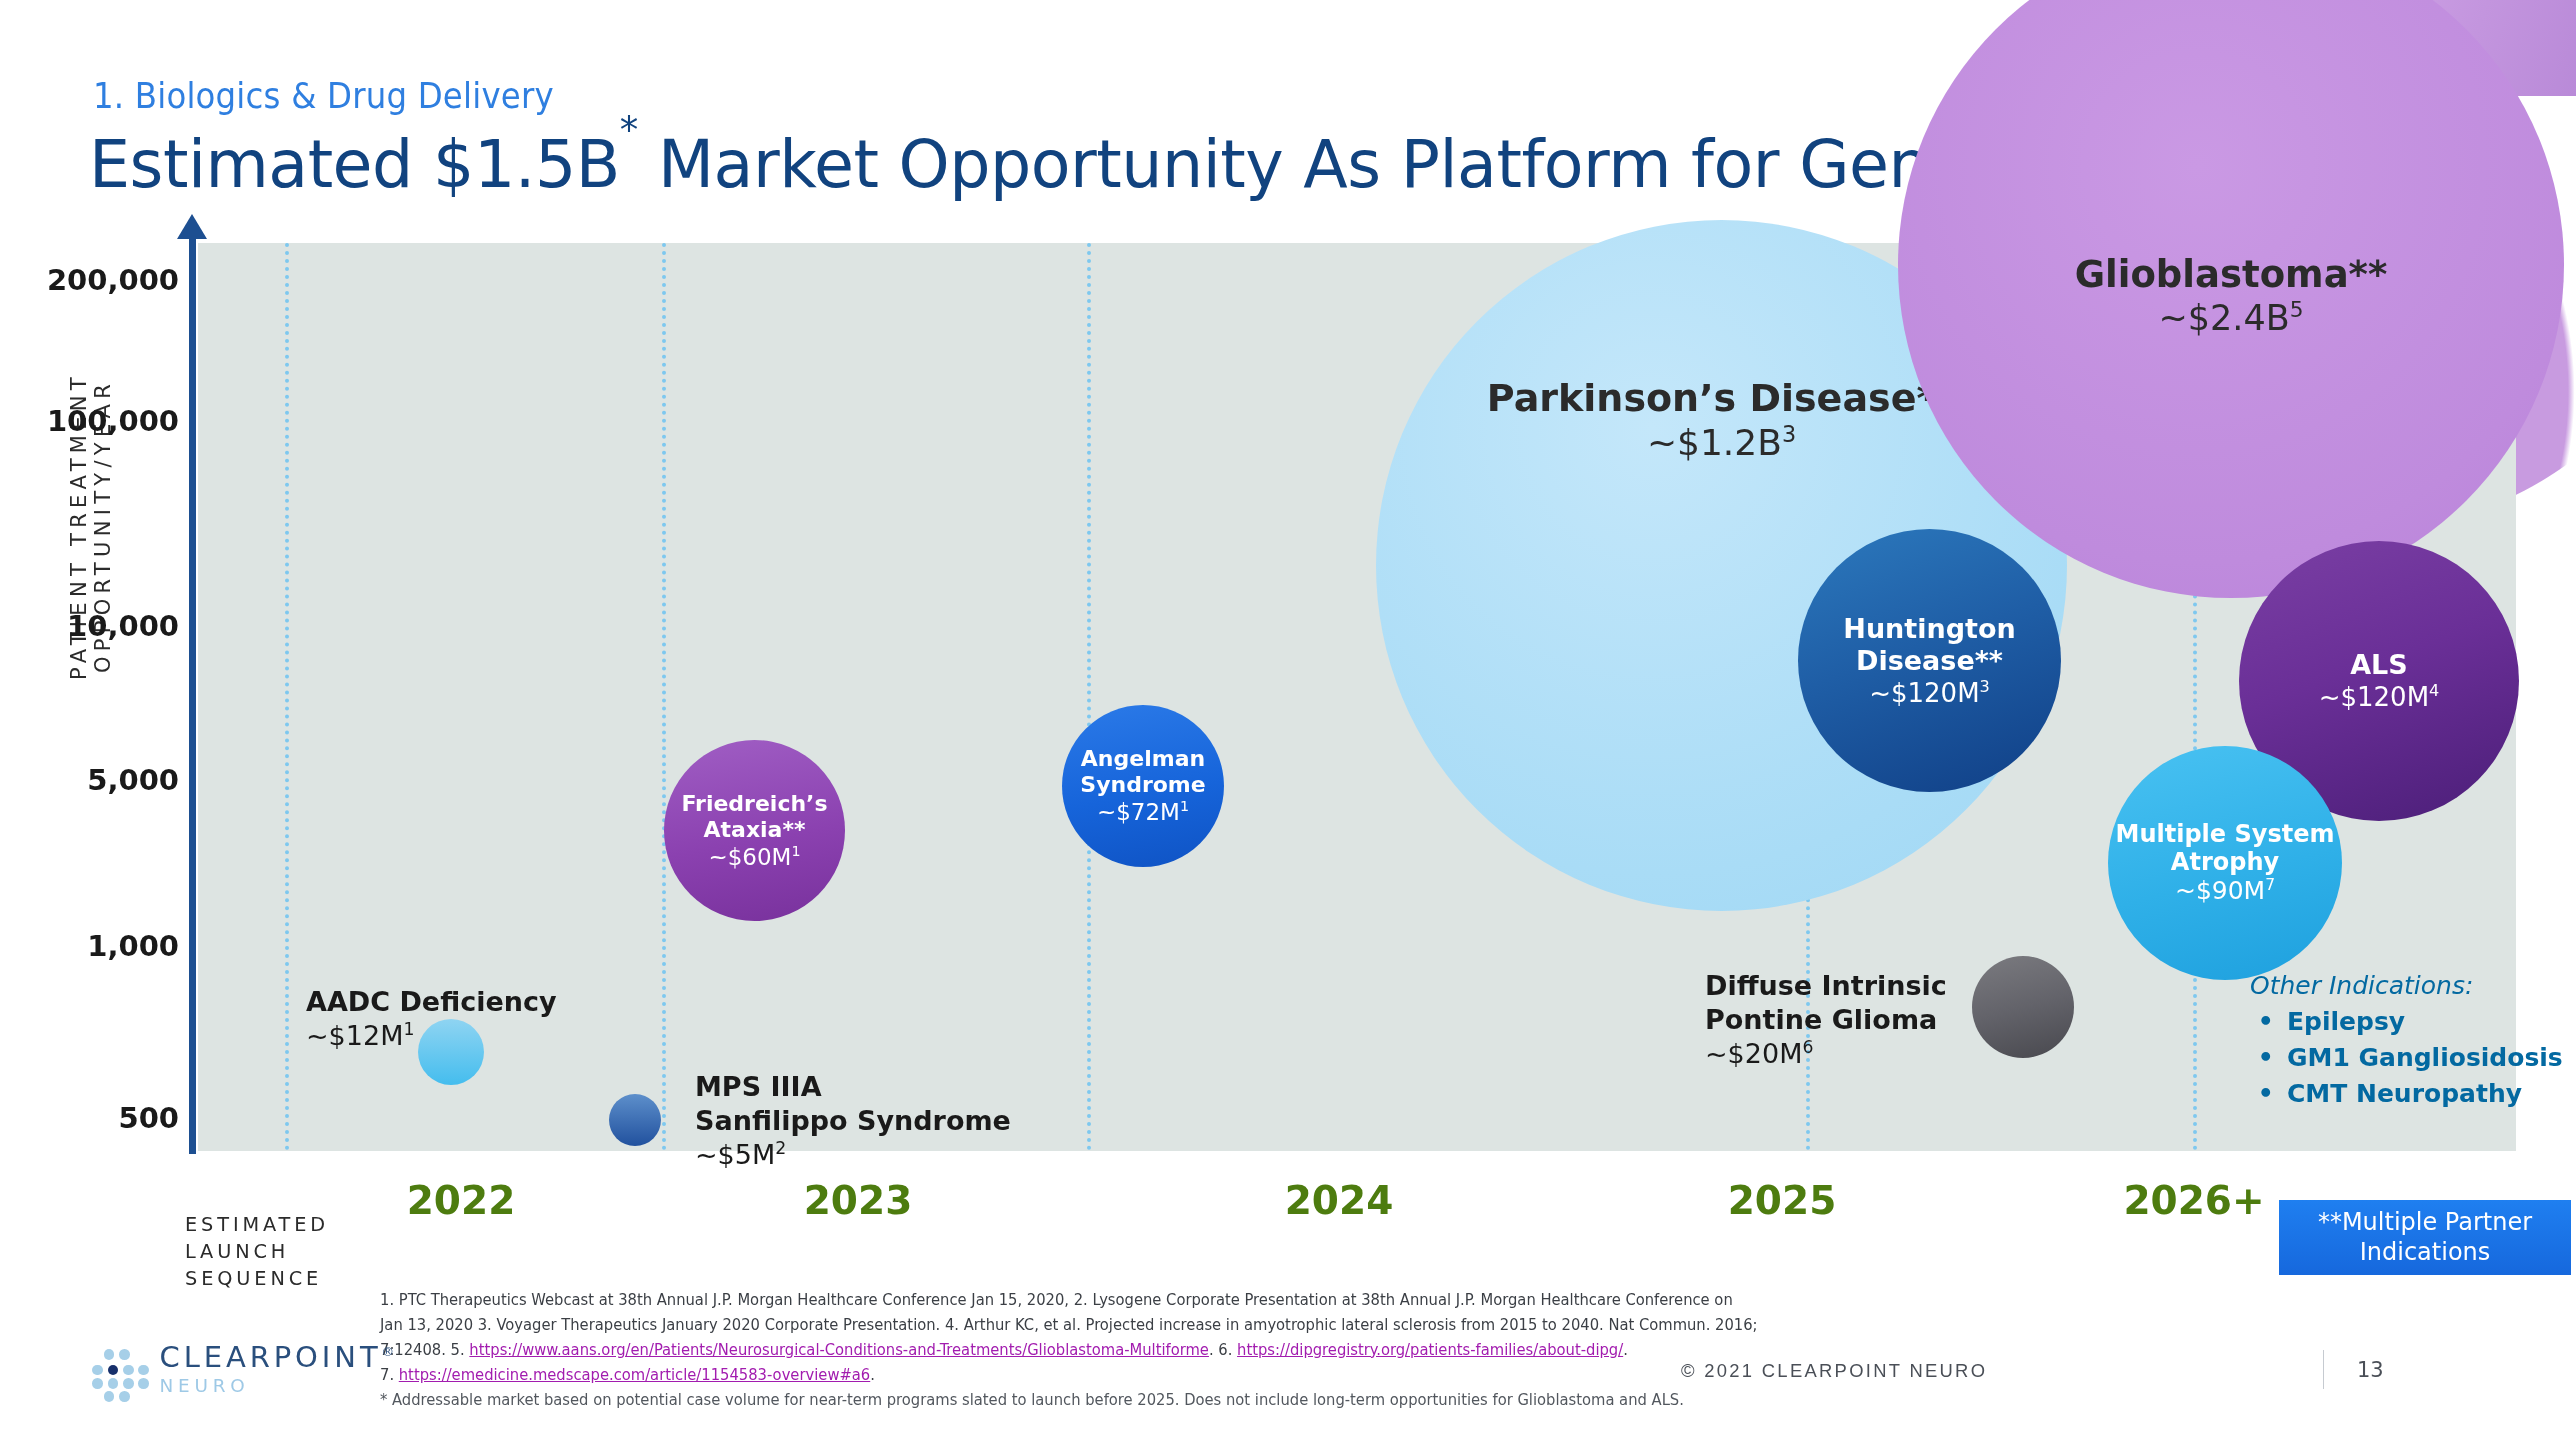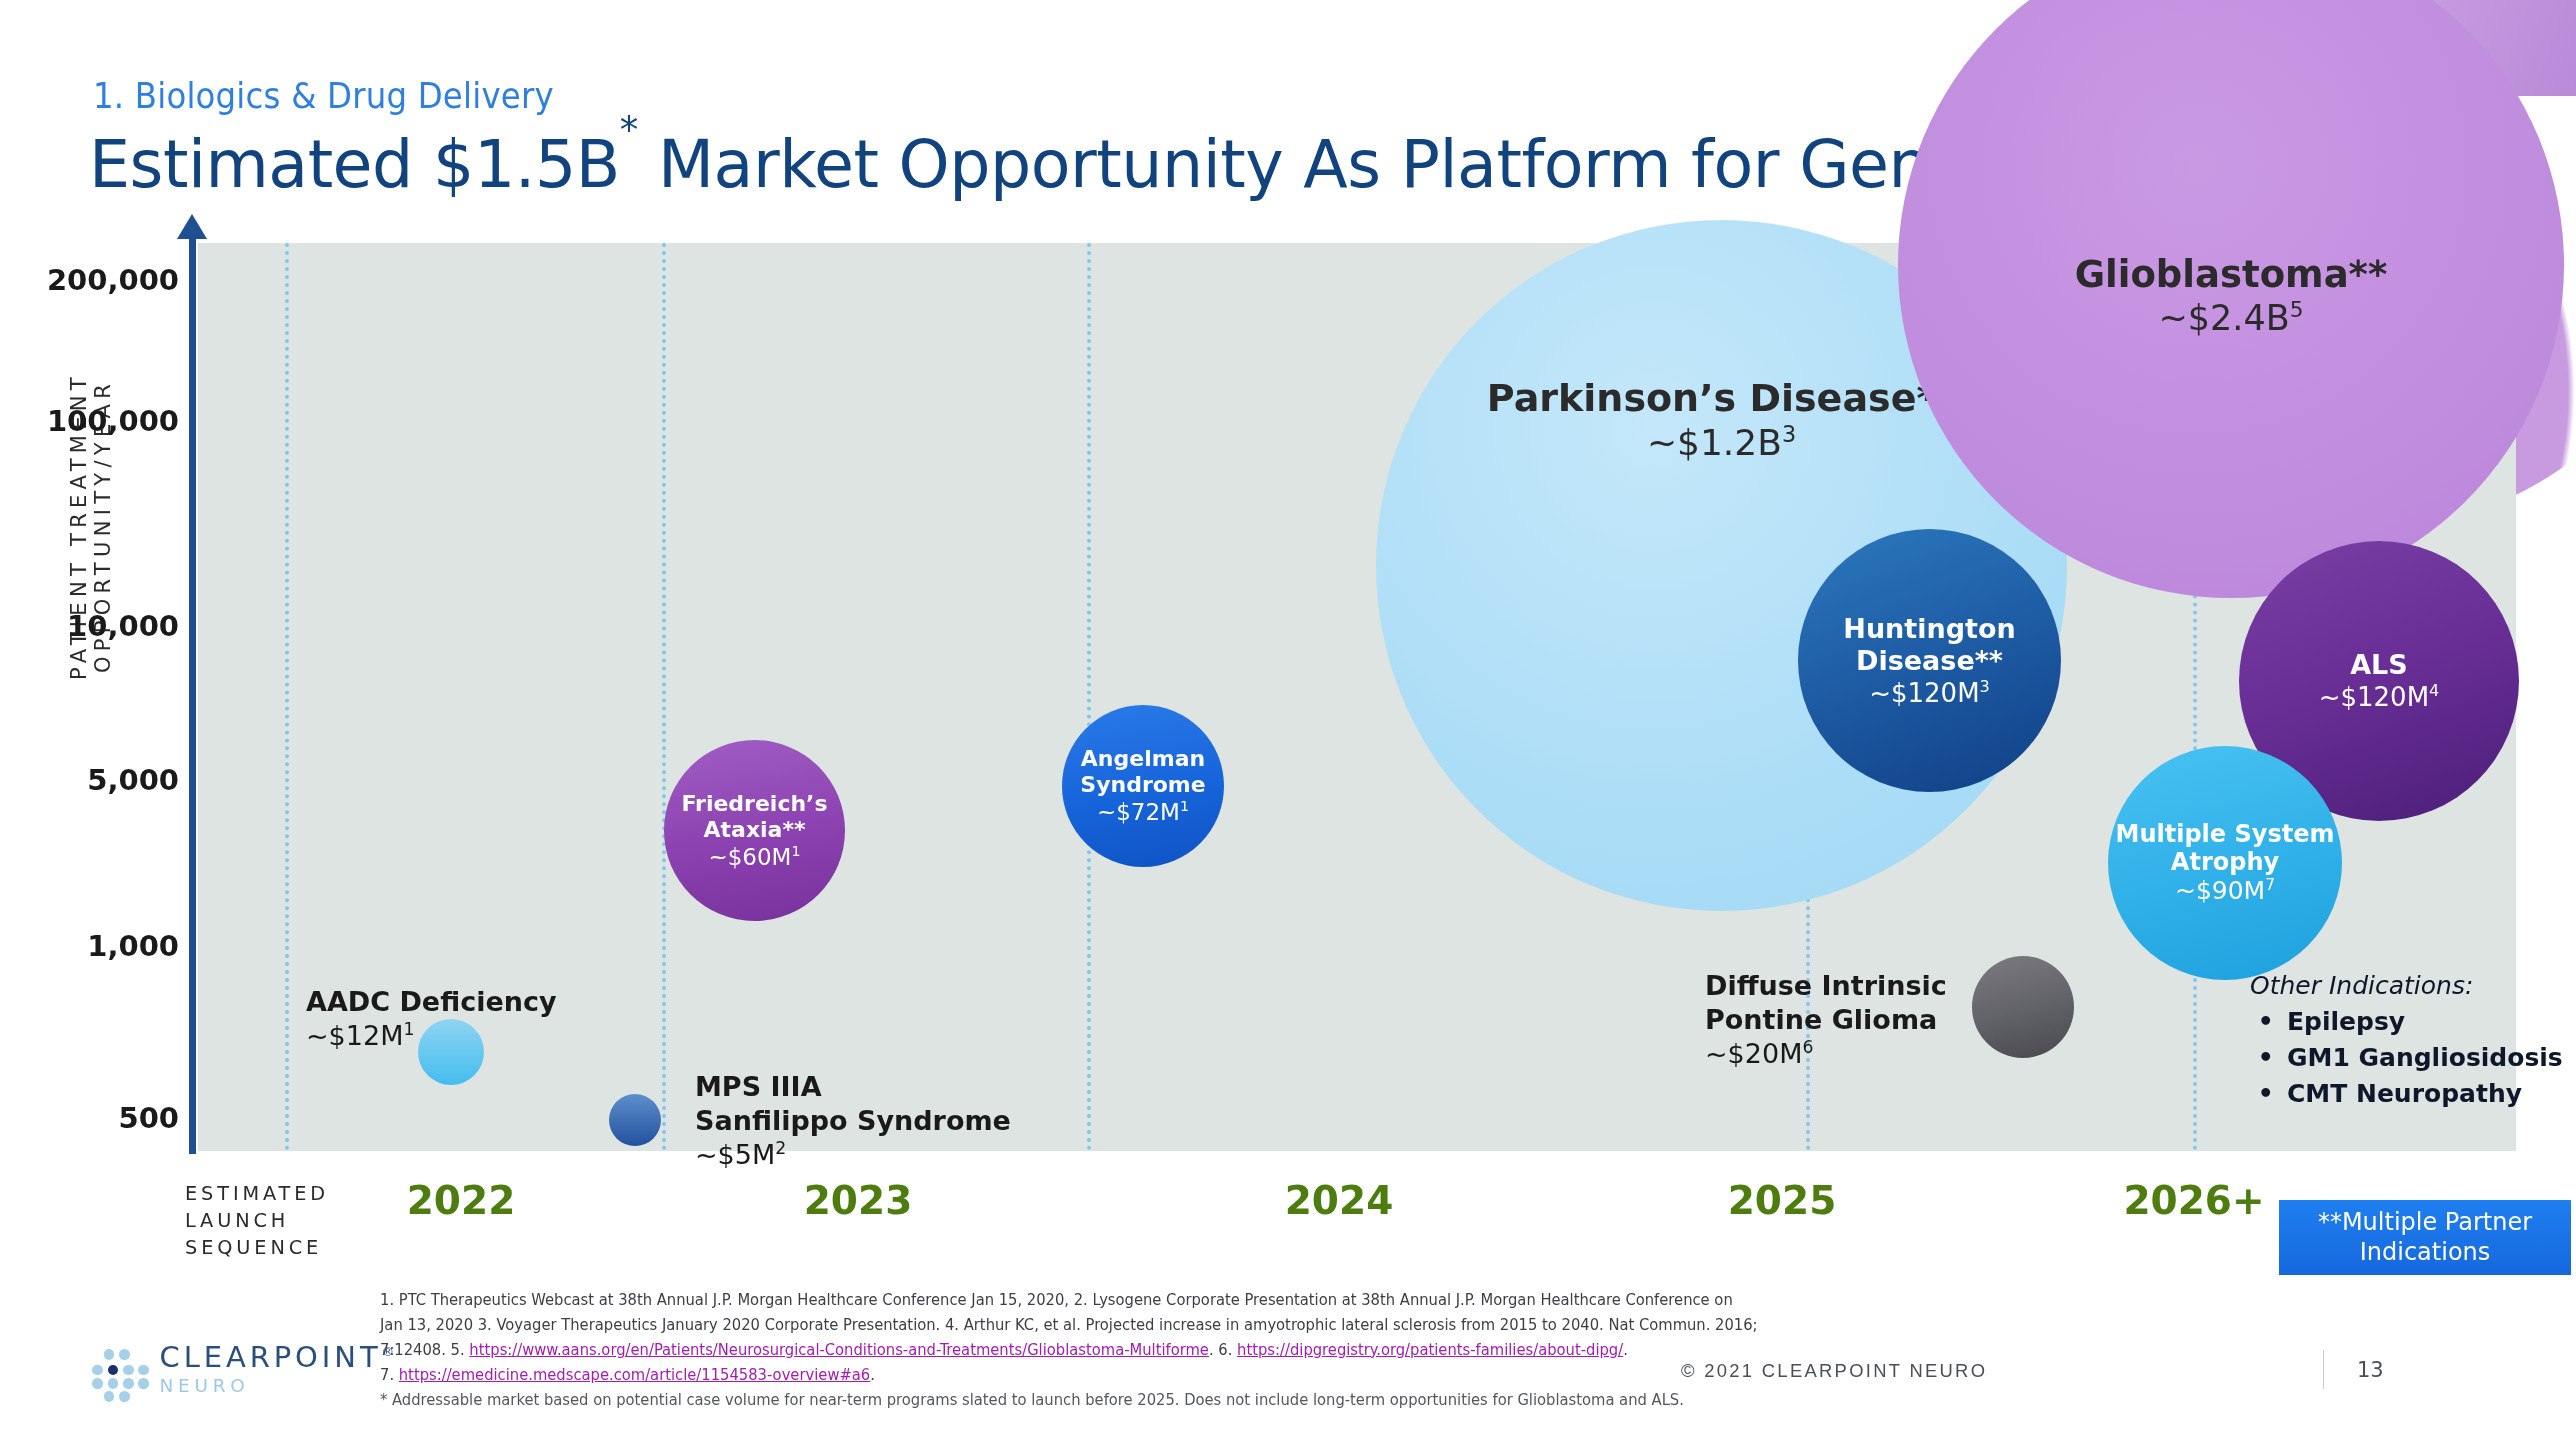--- a/index.html
+++ b/index.html
@@ -71,21 +71,21 @@
   }
   .yticks{position:absolute;left:0;top:0;width:179px;height:1159px;}
 
   
   .xlabels{position:absolute;left:0;top:1178px;width:2576px;height:87px;}
   .xtick{
     position:absolute;top:0;font-size:39px;font-weight:bold;color:#4d7c0f;
     font-family:"DejaVu Sans", sans-serif;transform:translateX(-50%);
   }
   .seqlabel{
-    position:absolute;left:185px;top:1180px;width:164px;
+    position:absolute;left:185px;top:1211px;width:164px;
     font-size:19.3px;letter-spacing:3.9px;line-height:27px;color:#2b2b2b;
     font-family:"DejaVu Sans", sans-serif;
   }
 
   
   .bubble{
     position:absolute;border-radius:50%;
     display:flex;align-items:center;justify-content:center;
     text-align:center;color:#fff;font-weight:bold;
     font-family:"DejaVu Sans", sans-serif;line-height:1.18;
@@ -98,21 +98,21 @@
     position:absolute;font-family:"DejaVu Sans", sans-serif;
     color:#1a1a1a;line-height:1.26;
   }
   .callout .nm{font-weight:bold;font-size:27px;display:block;}
   .callout .amt{font-weight:400;font-size:27px;display:block;}
   .callout sup{font-size:0.64em;}
 
   
   .other{
     position:absolute;left:2250px;top:971px;width:319px;
-    font-family:"DejaVu Sans", sans-serif;color:#0f172a;
+    font-family:"DejaVu Sans", sans-serif;color:#0369a1;
   }
   .other .hd{font-style:italic;font-size:25px;margin-bottom:3.9px;}
   .other ul{list-style:none;margin:0;padding:0;}
   .other li{font-size:25px;font-weight:bold;padding-left:37px;position:relative;line-height:1.44;}
   .other li:before{content:"\2022";position:absolute;left:7.7px;}
 
   
   .partnerbox{
     position:absolute;left:2279px;top:1200px;width:292px;height:75px;
     background:linear-gradient(180deg,#1f7ff0 0%, #1668dd 100%);

